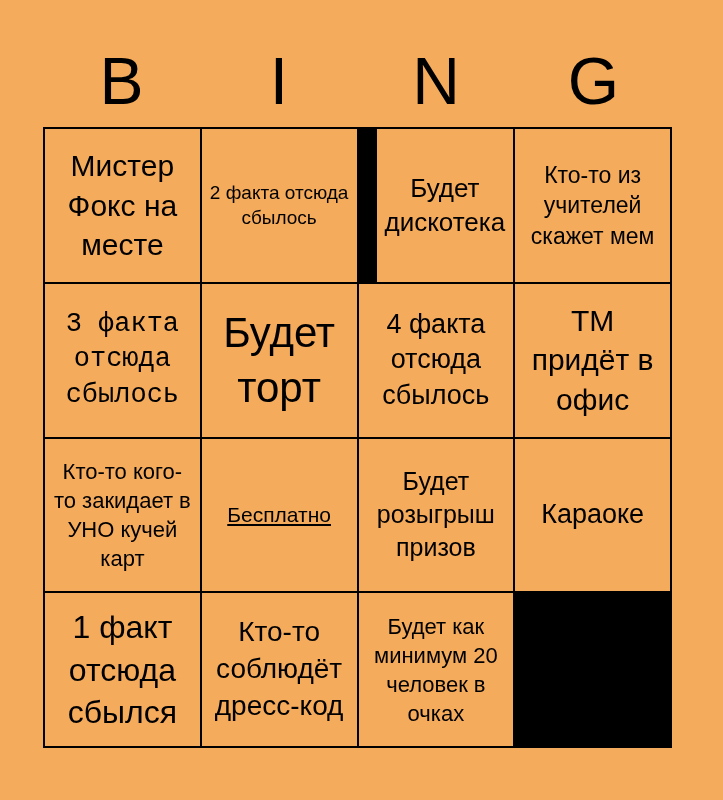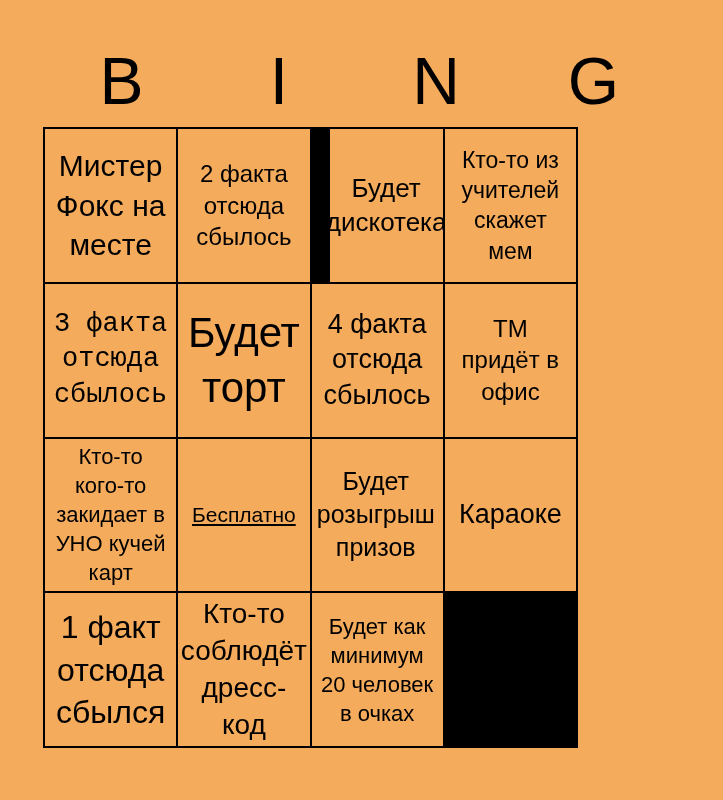--- a/index.html
+++ b/index.html
@@ -32,48 +32,48 @@
     text-align: center;
     font-size: 66px;
     line-height: 1;
     padding-bottom: 13px;
     font-weight: 400;
     color: var(--text);
   }
   .bingo-grid {
     position: absolute;
     left: 43px; top: 127px;
-    width: 535px; height: 621px;
+    width: 629px; height: 621px;
     background: var(--line);
     border: 2px solid var(--line);
     display: grid;
     grid-template-columns: repeat(4, 1fr);
     grid-template-rows: repeat(4, 1fr);
     gap: 2px;
   }
   .cell {
     background: var(--bg);
     display: flex;
     align-items: center;
     justify-content: center;
     text-align: center;
     padding: 6px 8px;
     line-height: 1.32;
     overflow: hidden;
   }
   .cell span { display: block; }
   
   .c0  { font-size: 30px; }
-  .c1  { font-size: 24px; }
+  .c1  { font-size: 19px; }
   .c2  { font-size: 26px; margin-left: 18px; }
   .c3  { font-size: 23px; }
   .c4  { font-size: 27px; font-family: Liberation Mono, monospace; }
   .c5  { font-size: 42px; }
   .c6  { font-size: 27px; }
-  .c7  { font-size: 24px; }
+  .c7  { font-size: 30px; }
   .c8  { font-size: 22px; }
   .c9  { font-size: 21px; text-decoration: underline; }
   .c10 { font-size: 25px; justify-content: flex-end; }
   .c11 { font-size: 25px; }
   .c12 { font-size: 27px; }
   .c13 { font-size: 32px; }
   .c14 { font-size: 28px; }
   .c15 { font-size: 22px; padding-left: 8px; }
 </style>
 </head>

